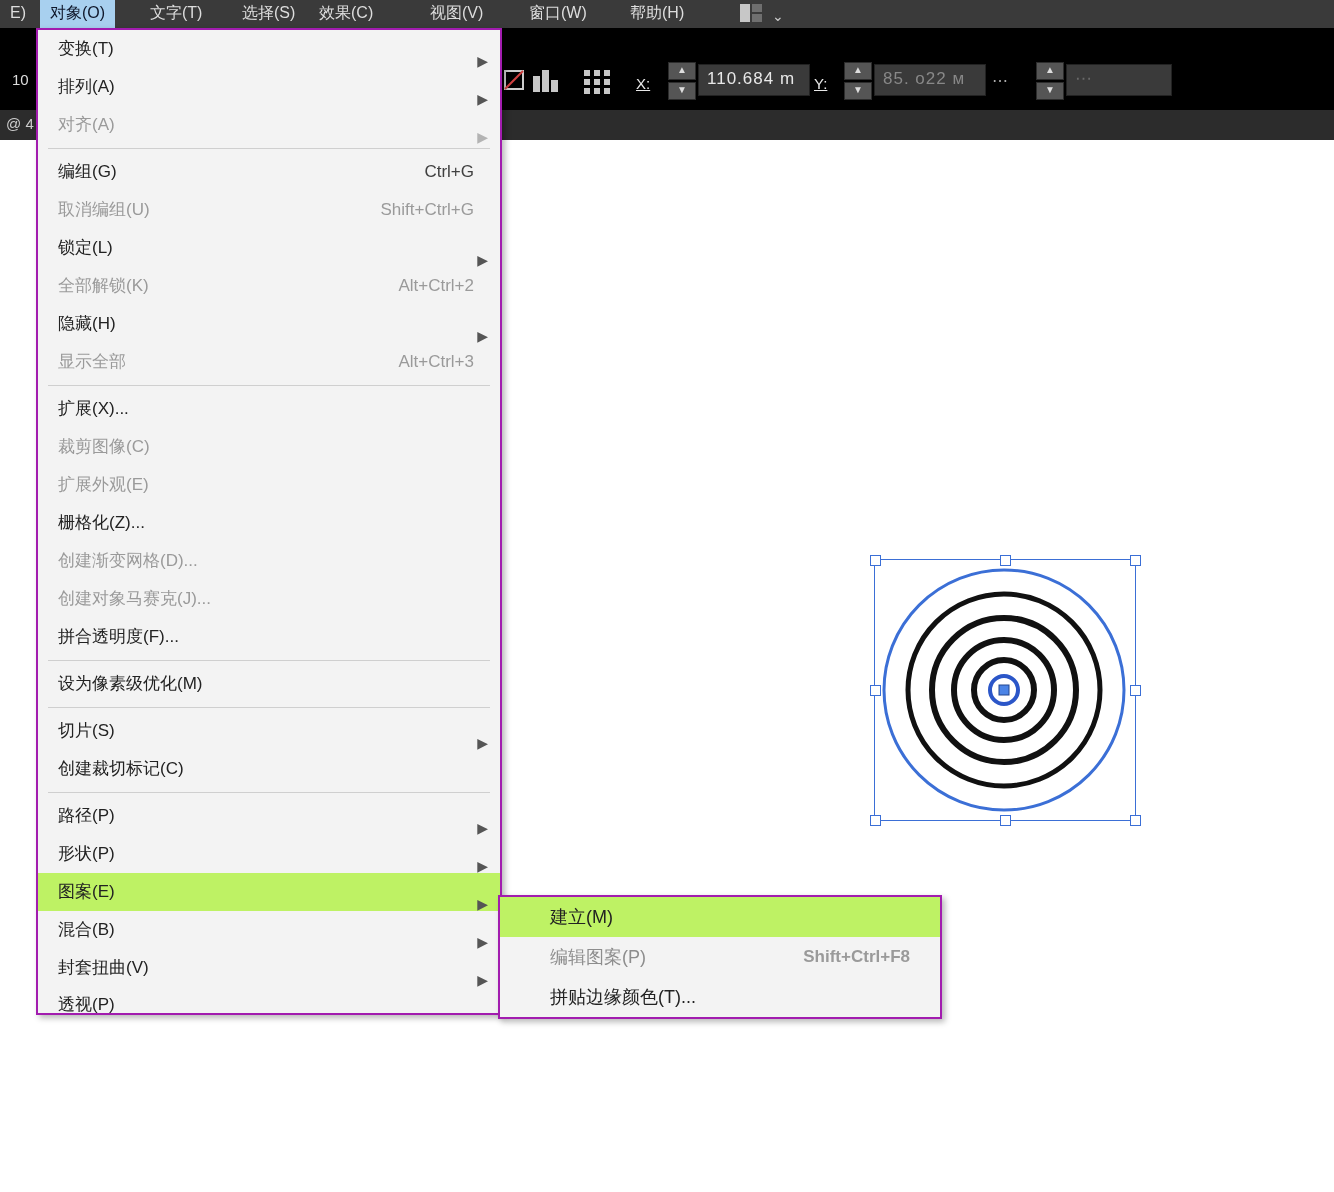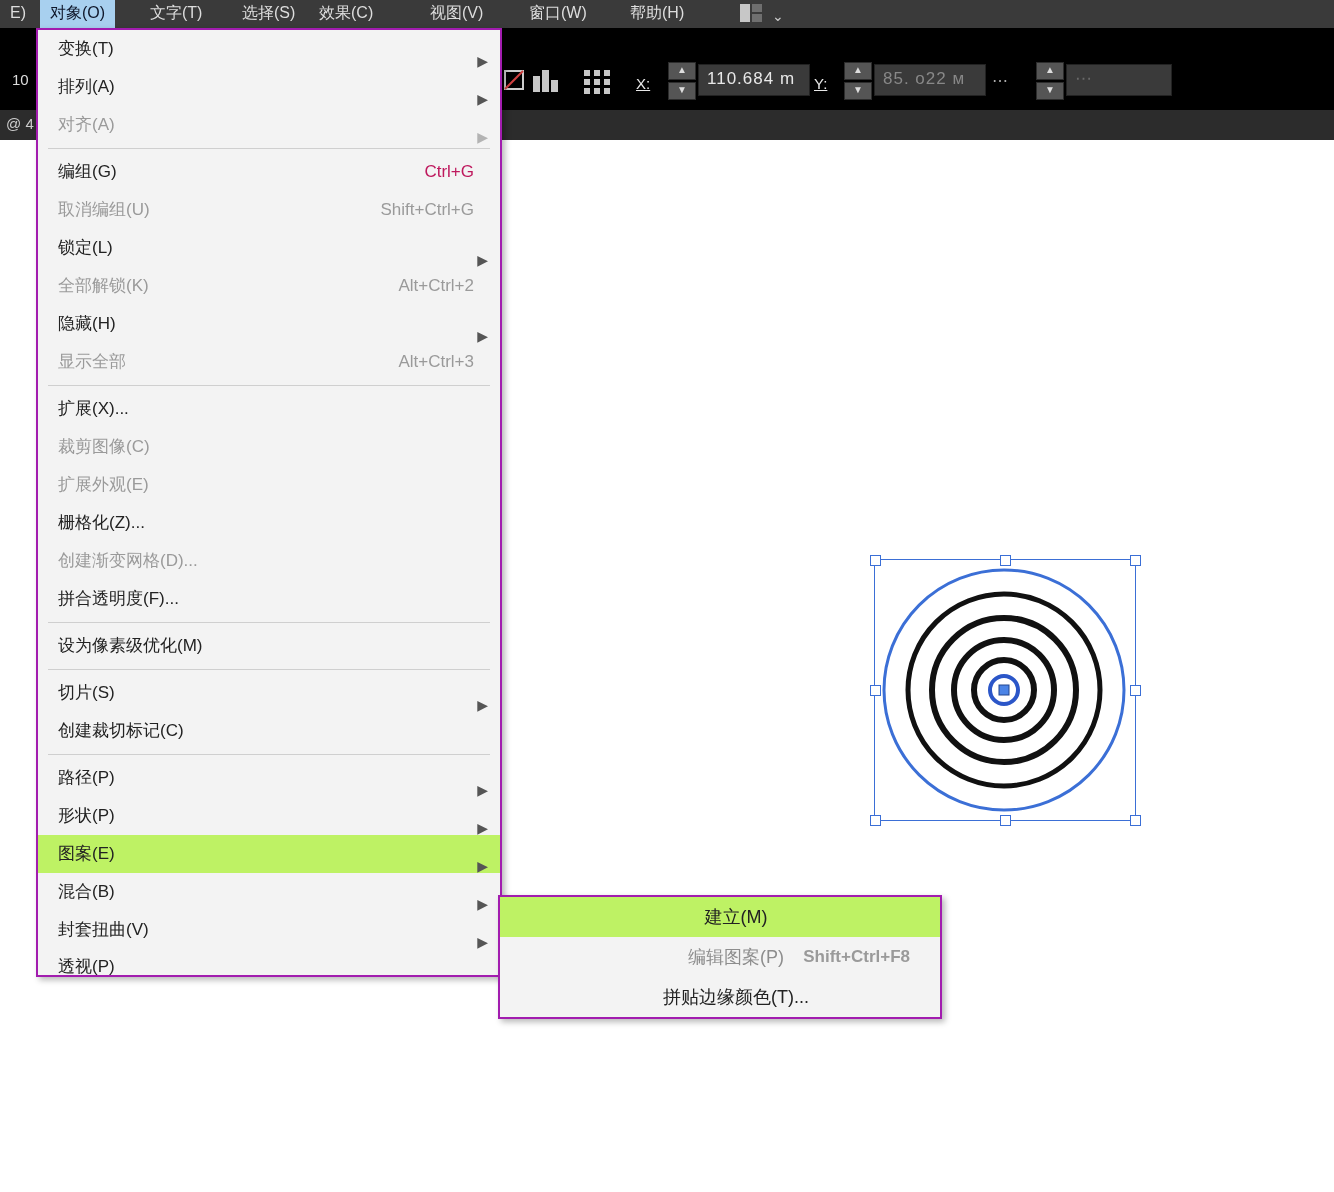--- a/index.html
+++ b/index.html
@@ -28,27 +28,27 @@
   .canvas{position:absolute;left:0;top:140px;width:100%;height:1052px;background:#fff;}
   
   .sel{position:absolute;left:874px;top:559px;width:260px;height:260px;border:1px solid #3b6fd6;}
   .handle{position:absolute;width:9px;height:9px;background:#fff;border:1px solid #3b6fd6;}
   .rings{position:absolute;left:882px;top:568px;}
   .rings circle{fill:none;}
   
   .menu{position:absolute;background:#f3f3f3;border:2px solid #a21caf;box-shadow:3px 3px 6px rgba(0,0,0,.28);}
   .menu .row{position:relative;height:38px;line-height:38px;padding-left:20px;padding-right:18px;font-size:17px;color:#222;cursor:default;}
   .menu .row.disabled{color:#9a9a9a;}
-  .menu .row .sc{position:absolute;right:26px;top:0;color:#be185d;font-size:17px;}
+  .menu .row .sc{position:absolute;right:26px;top:0;color:#404040;font-size:17px;}
   .menu .row.disabled .sc{color:#9a9a9a;}
   .menu .row .ar{position:absolute;right:12px;top:12px;color:#555;font-size:14px;}
   .menu .row.disabled .ar{color:#b3b3b3;}
   .menu .row.hi{background:#bef264;}
   .menu .sep{height:1px;background:#cfcfcf;margin:4px 10px;}
-  .submenu{left:498px;top:895px;width:440px;text-align:center;}
+  .submenu{left:498px;top:895px;width:440px;}
   .mainmenu{left:36px;top:28px;width:462px;}
   .submenu .row{height:40px;line-height:40px;padding-left:50px;font-size:18px;}
   .submenu .row.disabled{color:#8d8d8d;}
   .submenu .row .sc{right:30px;font-weight:bold;}
 </style>
 </head>
 <body>
 
 <div class="menubar">
   <div class="mitem" style="left:0px">E)</div>
@@ -153,20 +153,21 @@
     <div class="row"><span>锁定(L)</span><span class="ar">▶</span></div>
     <div class="row disabled"><span>全部解锁(K)</span><span class="sc">Alt+Ctrl+2</span></div>
     <div class="row"><span>隐藏(H)</span><span class="ar">▶</span></div>
     <div class="row disabled"><span>显示全部</span><span class="sc">Alt+Ctrl+3</span></div>
     <div class="sep"></div>
     <div class="row"><span>扩展(X)...</span></div>
     <div class="row disabled"><span>裁剪图像(C)</span></div>
     <div class="row disabled"><span>扩展外观(E)</span></div>
     <div class="row"><span>栅格化(Z)...</span></div>
     <div class="row disabled"><span>创建渐变网格(D)...</span></div>
+    <div class="row disabled"><span>创建对象马赛克(J)...</span></div>
     <div class="row"><span>拼合透明度(F)...</span></div>
     <div class="sep"></div>
     <div class="row"><span>设为像素级优化(M)</span></div>
     <div class="sep"></div>
     <div class="row"><span>切片(S)</span><span class="ar">▶</span></div>
     <div class="row"><span>创建裁切标记(C)</span></div>
     <div class="sep"></div>
     <div class="row"><span>路径(P)</span><span class="ar">▶</span></div>
     <div class="row"><span>形状(P)</span><span class="ar">▶</span></div>
     <div class="row hi"><span>图案(E)</span><span class="ar">▶</span></div>

